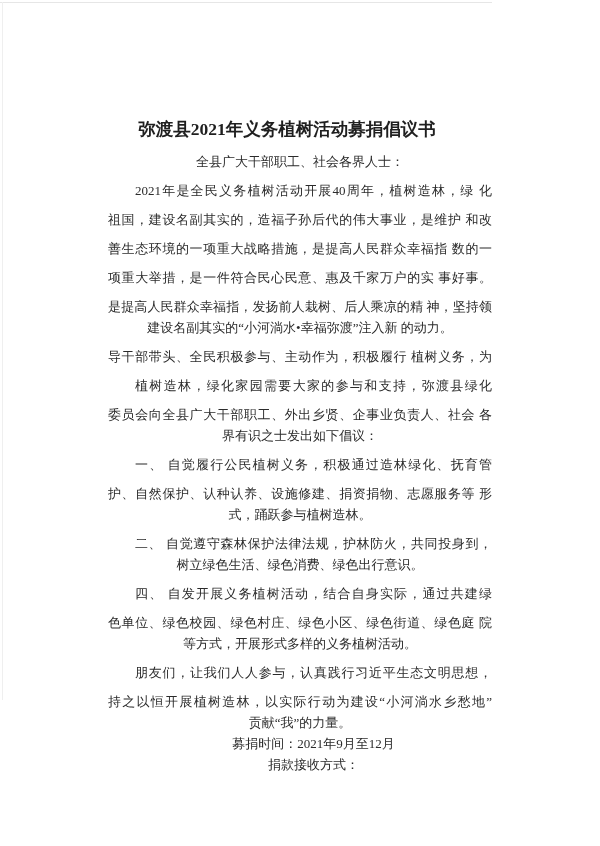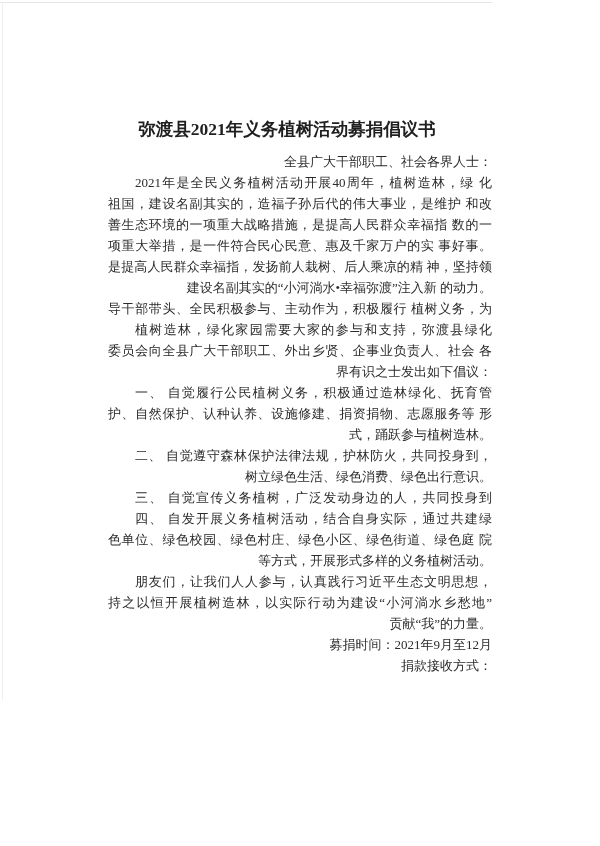--- a/index.html
+++ b/index.html
@@ -38,27 +38,28 @@
     position: absolute;
     top: 151px;
     left: 108px;
     width: 384px;
   }
   .bodyline {
     height: 21px;
     line-height: 21px;
     font-size: 13px;
     overflow: hidden;
-    text-align: right;
+    text-align: center;
     letter-spacing: 0;
   }
   .bodyline.full {
     text-align: justify;
     text-align-last: justify;
     text-justify: inter-character;
+    margin-top: 8px;
   }
   .bodyline.indent {
     text-indent: 27px;
   }
 </style>
 </head>
 <body>
 
 <div class="page">
   <div class="edge-top"></div>
@@ -77,21 +78,20 @@
       <div class="bodyline">建设名副其实的“小河淌水•幸福弥渡”注入新 的动力。</div>
       <div class="bodyline full">导干部带头、全民积极参与、主动作为，积极履行 植树义务，为</div>
       <div class="bodyline indent full">植树造林，绿化家园需要大家的参与和支持，弥渡县绿化</div>
       <div class="bodyline full">委员会向全县广大干部职工、外出乡贤、企事业负责人、社会 各</div>
       <div class="bodyline">界有识之士发出如下倡议：</div>
       <div class="bodyline indent full">一、 自觉履行公民植树义务，积极通过造林绿化、抚育管</div>
       <div class="bodyline full">护、自然保护、认种认养、设施修建、捐资捐物、志愿服务等 形</div>
       <div class="bodyline">式，踊跃参与植树造林。</div>
       <div class="bodyline indent full">二、 自觉遵守森林保护法律法规，护林防火，共同投身到，</div>
       <div class="bodyline">树立绿色生活、绿色消费、绿色出行意识。</div>
-      <div class="bodyline indent full">三、 自觉宣传义务植树，广泛发动身边的人，共同投身到</div>
       <div class="bodyline indent full">四、 自发开展义务植树活动，结合自身实际，通过共建绿</div>
       <div class="bodyline full">色单位、绿色校园、绿色村庄、绿色小区、绿色街道、绿色庭 院</div>
       <div class="bodyline">等方式，开展形式多样的义务植树活动。</div>
       <div class="bodyline indent full">朋友们，让我们人人参与，认真践行习近平生态文明思想，</div>
       <div class="bodyline full">持之以恒开展植树造林，以实际行动为建设“小河淌水乡愁地”</div>
       <div class="bodyline">贡献“我”的力量。</div>
       <div class="bodyline indent">募捐时间：2021年9月至12月</div>
       <div class="bodyline indent">捐款接收方式：</div>
     </div>
 </div>

